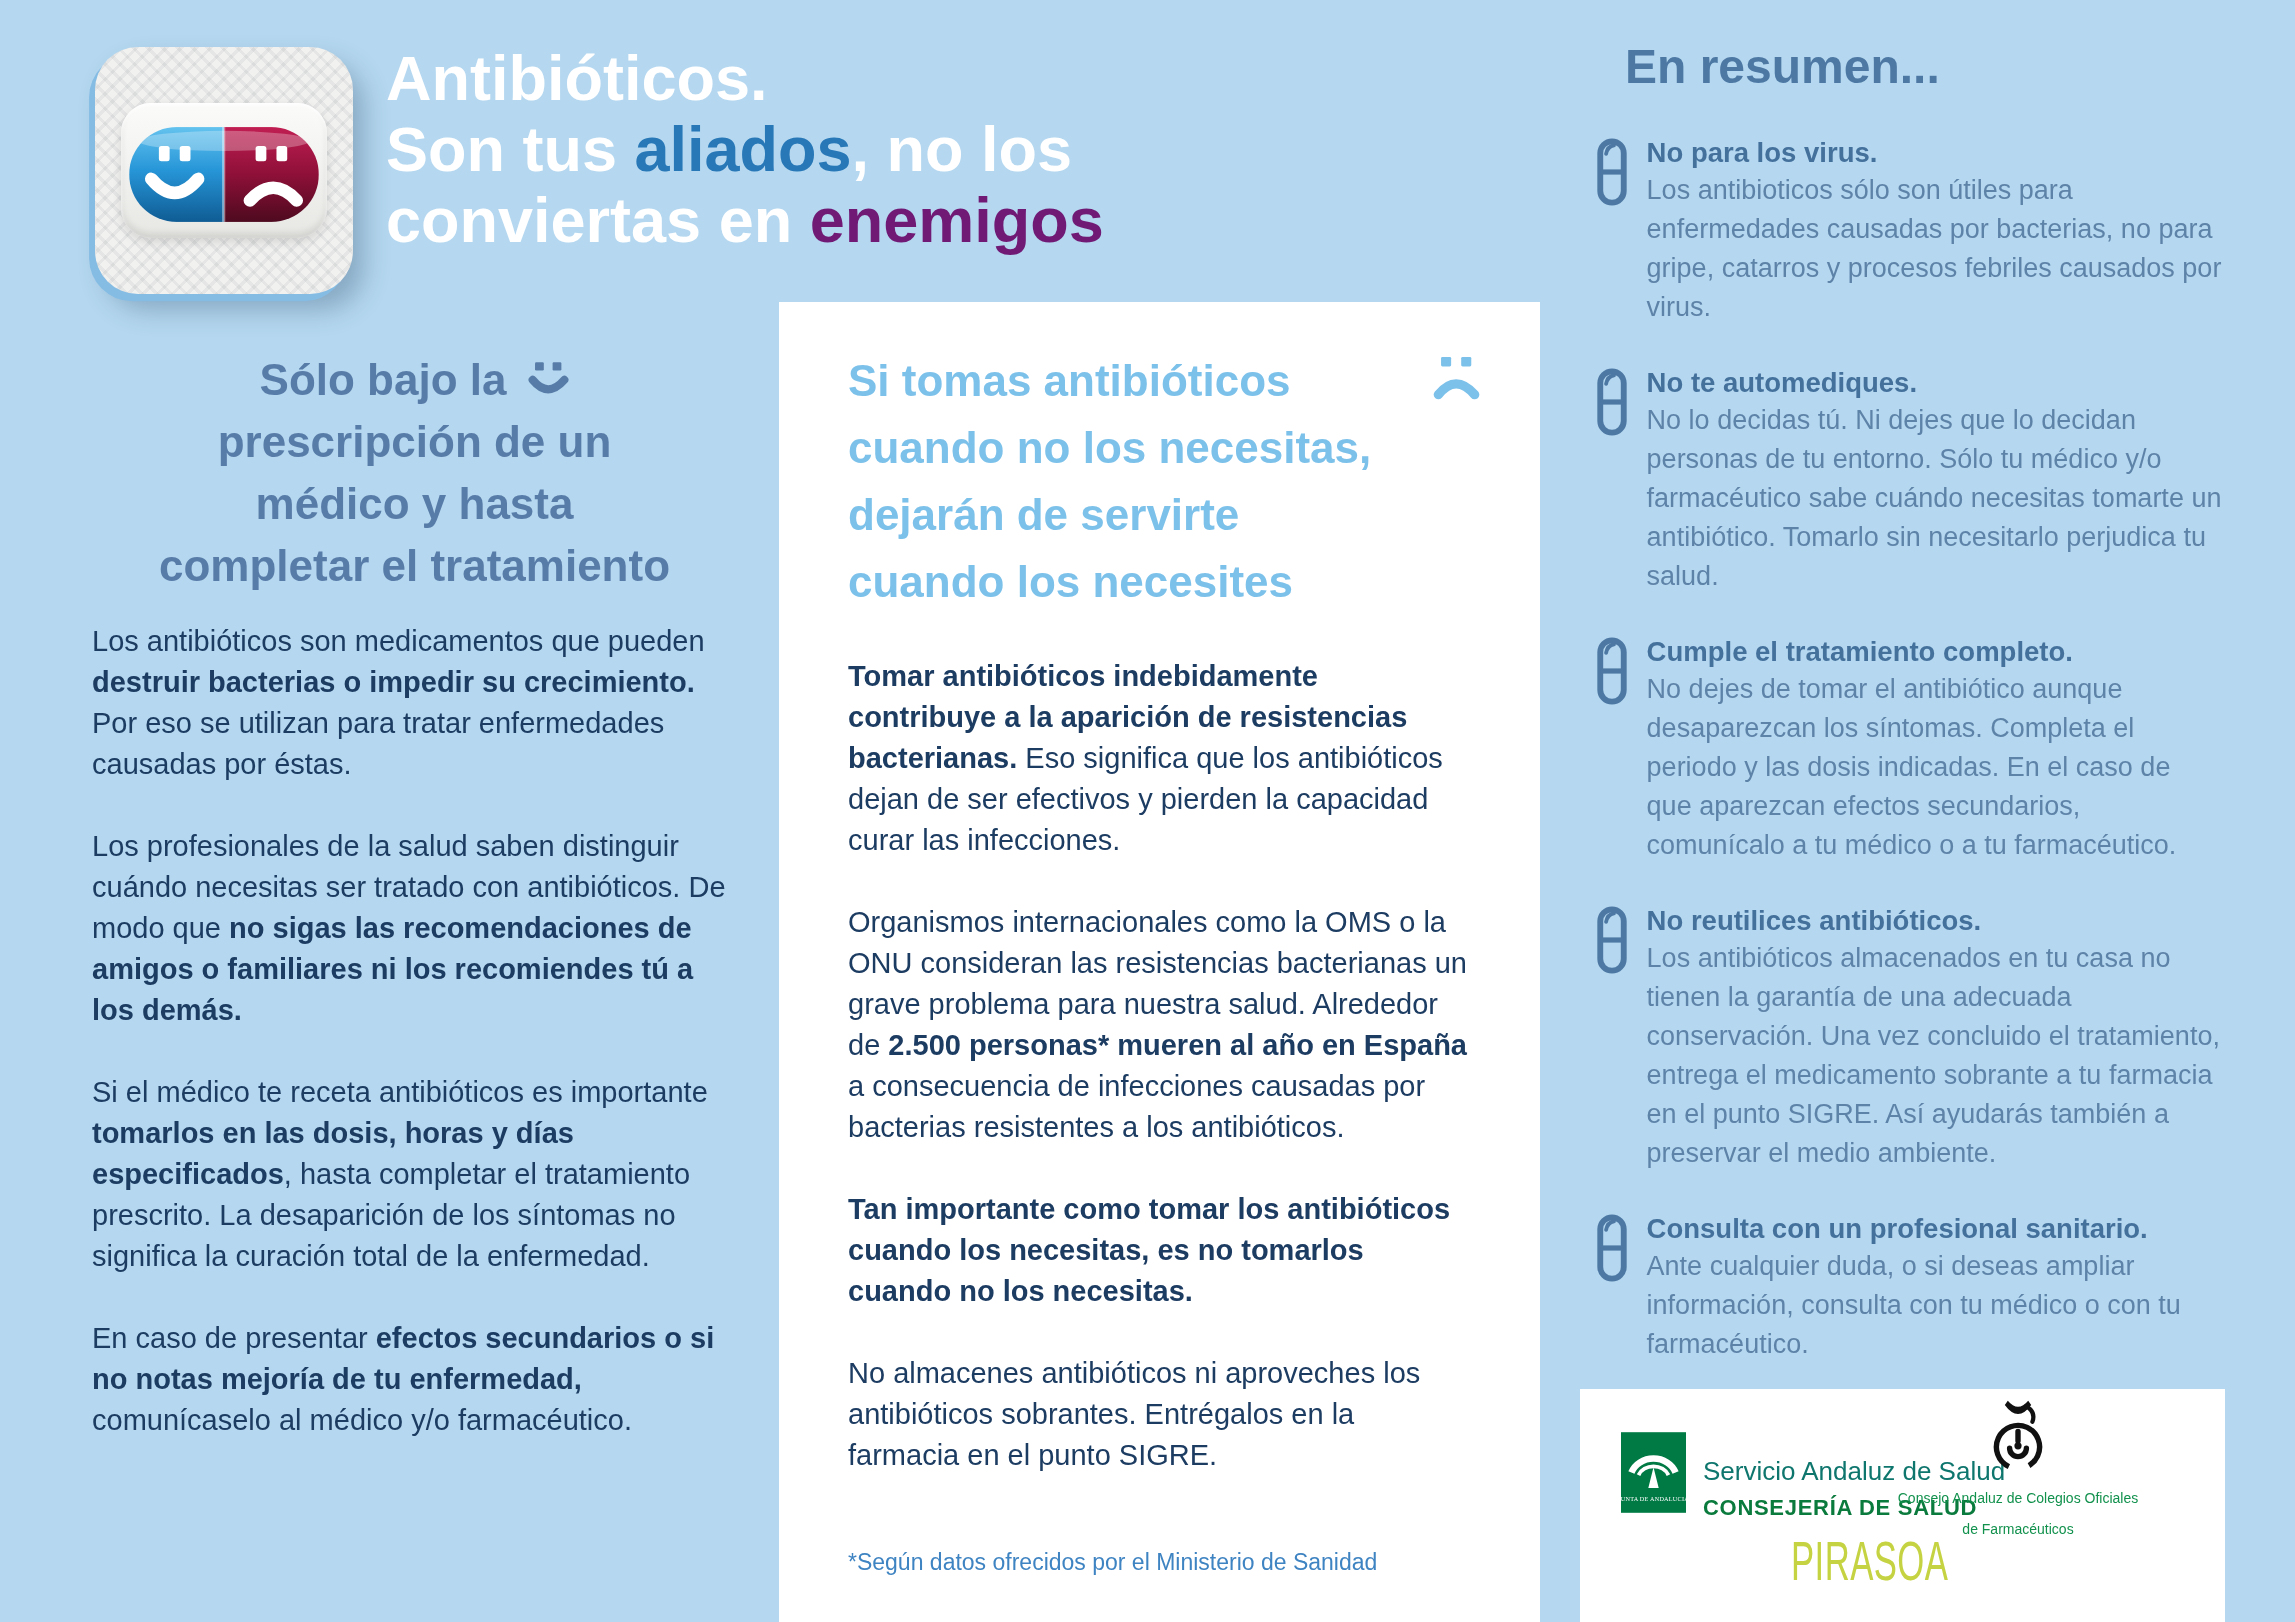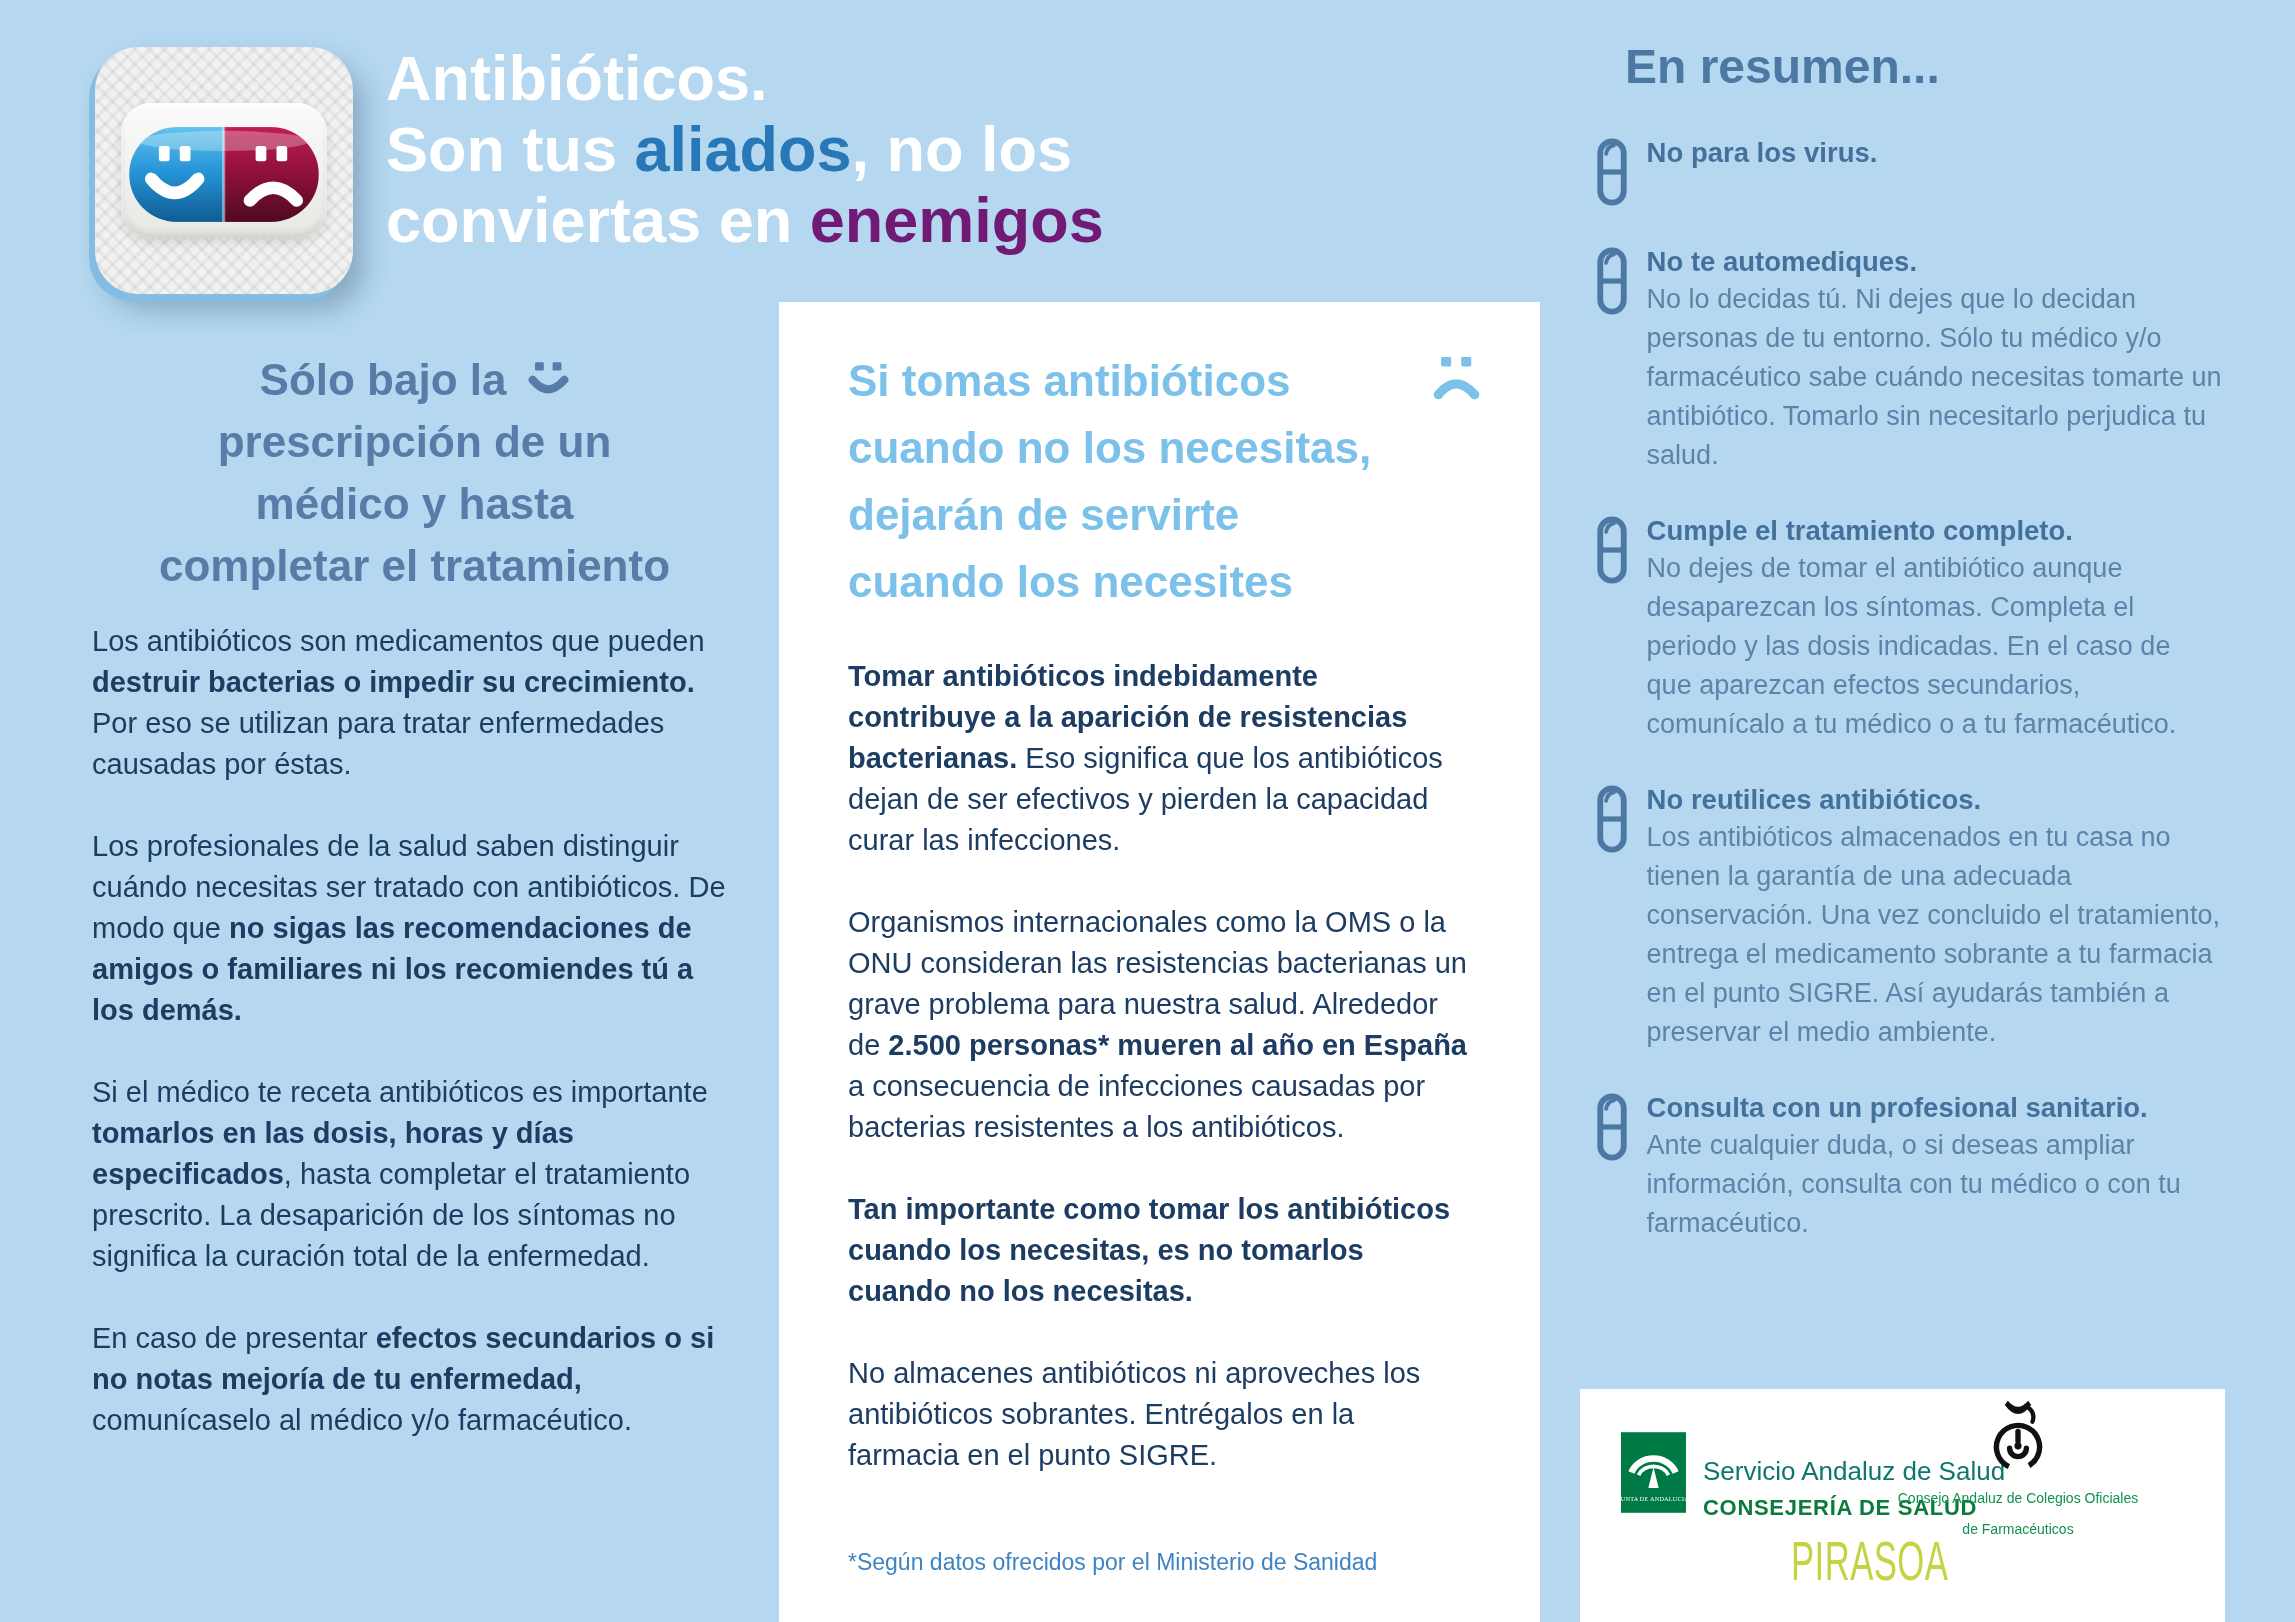--- a/index.html
+++ b/index.html
@@ -145,20 +145,21 @@
   <aside class="right-col">
 
     <div class="bullet">
       <svg class="pillicon" width="30" height="68" viewBox="0 0 46 104">
         <rect x="5" y="5" width="36" height="94" rx="18" fill="none" stroke="#4d78a4" stroke-width="9"></rect>
         <line x1="5" y1="52" x2="41" y2="52" stroke="#4d78a4" stroke-width="8"></line>
         <path d="M14,24 Q16,13 26,11" fill="none" stroke="#4d78a4" stroke-width="6" stroke-linecap="round"></path>
       </svg>
       <div>
         <div class="bt">No para los virus.</div>
+        <div class="bb">Los antibioticos sólo son útiles para enfermedades causadas por bacterias, no para gripe, catarros y procesos febriles causados por virus.</div>
       </div>
     </div>
 
     <div class="bullet">
       <svg class="pillicon" width="30" height="68" viewBox="0 0 46 104">
         <rect x="5" y="5" width="36" height="94" rx="18" fill="none" stroke="#4d78a4" stroke-width="9"></rect>
         <line x1="5" y1="52" x2="41" y2="52" stroke="#4d78a4" stroke-width="8"></line>
         <path d="M14,24 Q16,13 26,11" fill="none" stroke="#4d78a4" stroke-width="6" stroke-linecap="round"></path>
       </svg>
       <div>

